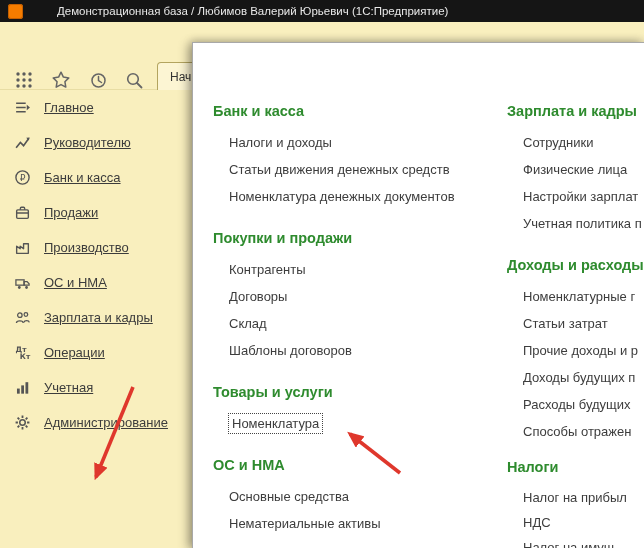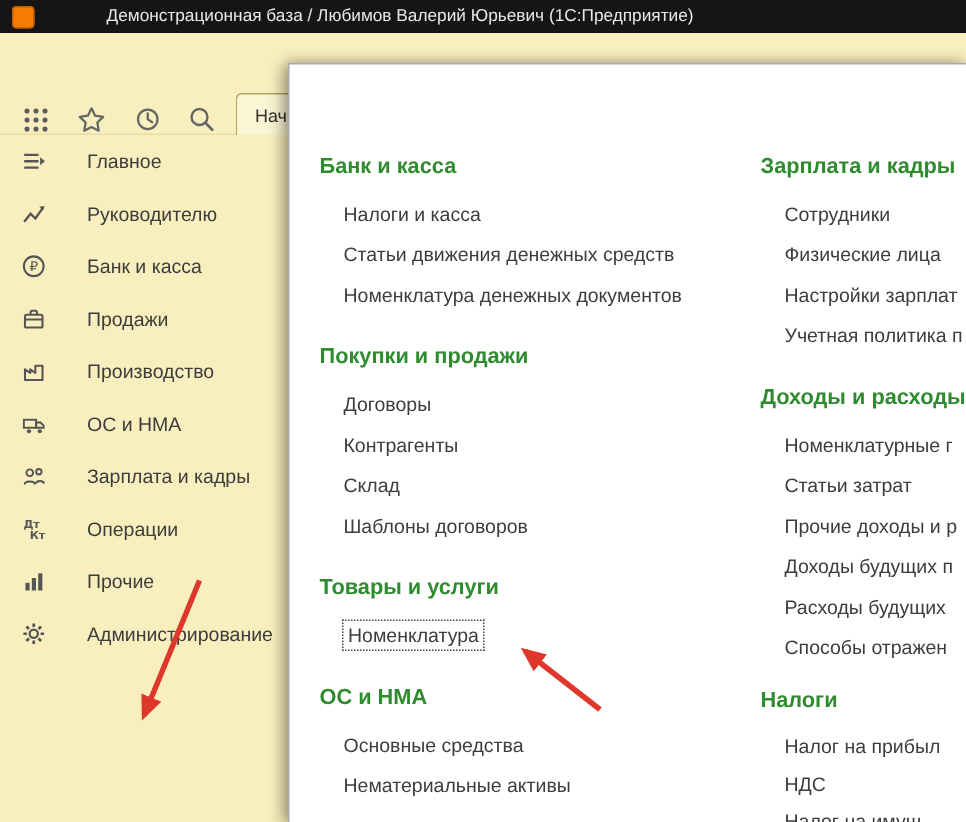--- a/index.html
+++ b/index.html
@@ -5,36 +5,36 @@
   * { margin:0; padding:0; box-sizing:border-box; }
   html,body { width:644px; height:548px; overflow:hidden; }
   body { font-family:"Liberation Sans","DejaVu Sans",sans-serif; }
   .app { position:relative; width:644px; height:548px; background:#f9efbe; overflow:hidden; }
 
   
   .titlebar { position:absolute; top:0; left:0; right:0; height:22px; background:#151515;
               display:flex; align-items:center; padding:0 8px; z-index:30; }
   .app-icon { width:15px; height:15px; background:#f57c00; border-radius:3px;
               box-shadow:inset 0 0 0 1px #c45f00; flex:0 0 auto; }
-  .title-text { color:#e9e9e9; font-size:11.5px; margin-left:48px; white-space:nowrap; }
+  .title-text { color:#e9e9e9; font-size:11.5px; margin-left:34px; white-space:nowrap; }
 
   
   .toolbar { position:absolute; top:22px; left:0; right:0; height:68px; background:#f9efbe;
              border-bottom:1px solid #e8dda4; z-index:1; }
   .tool-btn { position:absolute; top:46px; width:28px; height:28px; display:flex;
               align-items:center; justify-content:center; cursor:pointer; border-radius:3px; }
   .tb-1{left:10px;} .tb-2{left:47px;} .tb-3{left:84px;} .tb-4{left:120px;}
   .tab { position:absolute; left:157px; top:40px; width:70px; height:50px; background:#fcf5d3;
          border:1px solid #b3a45f; border-bottom:none; border-radius:4px 4px 0 0;
          padding:7px 0 0 12px; font-size:12px; color:#333; z-index:2; cursor:pointer; white-space:nowrap; }
 
   
   .sidebar { position:absolute; top:90px; left:0; width:192px; bottom:0; background:#f9efbe; z-index:1; }
-  .side-item { display:flex; align-items:center; height:35px; padding-left:13px; gap:27px;
-               font-size:13px; color:#3c3c3c; cursor:pointer; white-space:nowrap; }
+  .side-item { display:flex; align-items:center; height:35px; padding-left:13px; gap:13px;
+               font-size:13px; color:#3c3c3c; cursor:pointer; white-space:nowrap;text-decoration:underline; }
   .side-item.selected { background:#ffffff; }
   .sicon { width:18px; height:17px; display:flex; align-items:center; justify-content:center; flex:0 0 auto; }
 
   
   .panel { position:absolute; left:192px; top:42px; right:0; bottom:0; background:#ffffff;
            border-left:1px solid #a8a8a8; border-top:1px solid #a8a8a8;
            box-shadow:-4px 2px 10px rgba(0,0,0,.30), -1px -2px 8px rgba(0,0,0,.18); z-index:10; }
   .col { position:absolute; top:0; padding-top:40px; }
   .col1 { left:20px; width:285px; }
   .col2 { left:314px; width:230px; }
@@ -196,21 +196,21 @@
     </div>
 
     <div class="side-item">
       <span class="sicon">
         <svg width="17" height="17" viewBox="0 0 16 16">
             <rect x="2.8" y="9" width="2.6" height="4.8" fill="#555"></rect>
             <rect x="6.8" y="6" width="2.6" height="7.8" fill="#555"></rect>
             <rect x="10.8" y="3" width="2.6" height="10.8" fill="#555"></rect>
           </svg>
       </span>
-      <span class="slabel">Прочие</span>
+      <span class="slabel">Учетная</span>
     </div>
 
 
     <div class="side-item">
       <span class="sicon">
         <svg width="17" height="17" viewBox="0 0 16 16">
             <circle cx="8" cy="8" r="2.6" stroke="#555" stroke-width="1.4" fill="none"></circle>
             <g stroke="#555" stroke-width="1.7">
               <path d="M8 1.5v2.2M8 12.3v2.2M1.5 8h2.2M12.3 8h2.2M3.4 3.4l1.6 1.6M11 11l1.6 1.6M12.6 3.4L11 5M5 11l-1.6 1.6"></path>
             </g>
@@ -220,29 +220,29 @@
     </div>
 
   </nav>
 
   <div class="panel">
 
     <div class="col col1">
 
       <div class="menu-section">
         <div class="section-title">Банк и касса</div>
-        <div class="menu-item"><span class="mi-label">Налоги и касса</span></div>
+        <div class="menu-item"><span class="mi-label">Налоги и доходы</span></div>
         <div class="menu-item"><span class="mi-label">Статьи движения денежных средств</span></div>
         <div class="menu-item"><span class="mi-label">Номенклатура денежных документов</span></div>
       </div>
 
       <div class="menu-section">
         <div class="section-title">Покупки и продажи</div>
+        <div class="menu-item"><span class="mi-label">Контрагенты</span></div>
         <div class="menu-item"><span class="mi-label">Договоры</span></div>
-        <div class="menu-item"><span class="mi-label">Контрагенты</span></div>
         <div class="menu-item"><span class="mi-label">Склад</span></div>
         <div class="menu-item"><span class="mi-label">Шаблоны договоров</span></div>
       </div>
 
       <div class="menu-section">
         <div class="section-title">Товары и услуги</div>
         <div class="menu-item"><span class="mi-label focused">Номенклатура</span></div>
       </div>
 
       <div class="menu-section">

